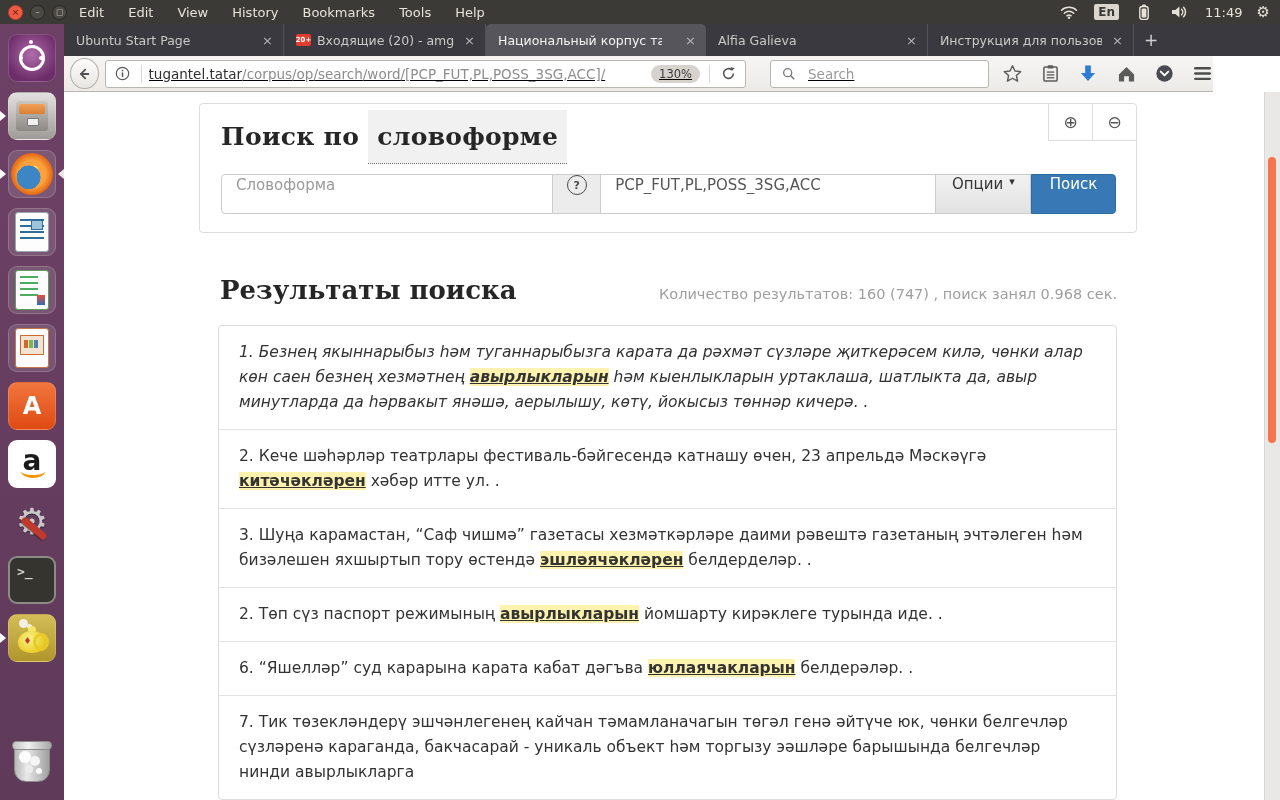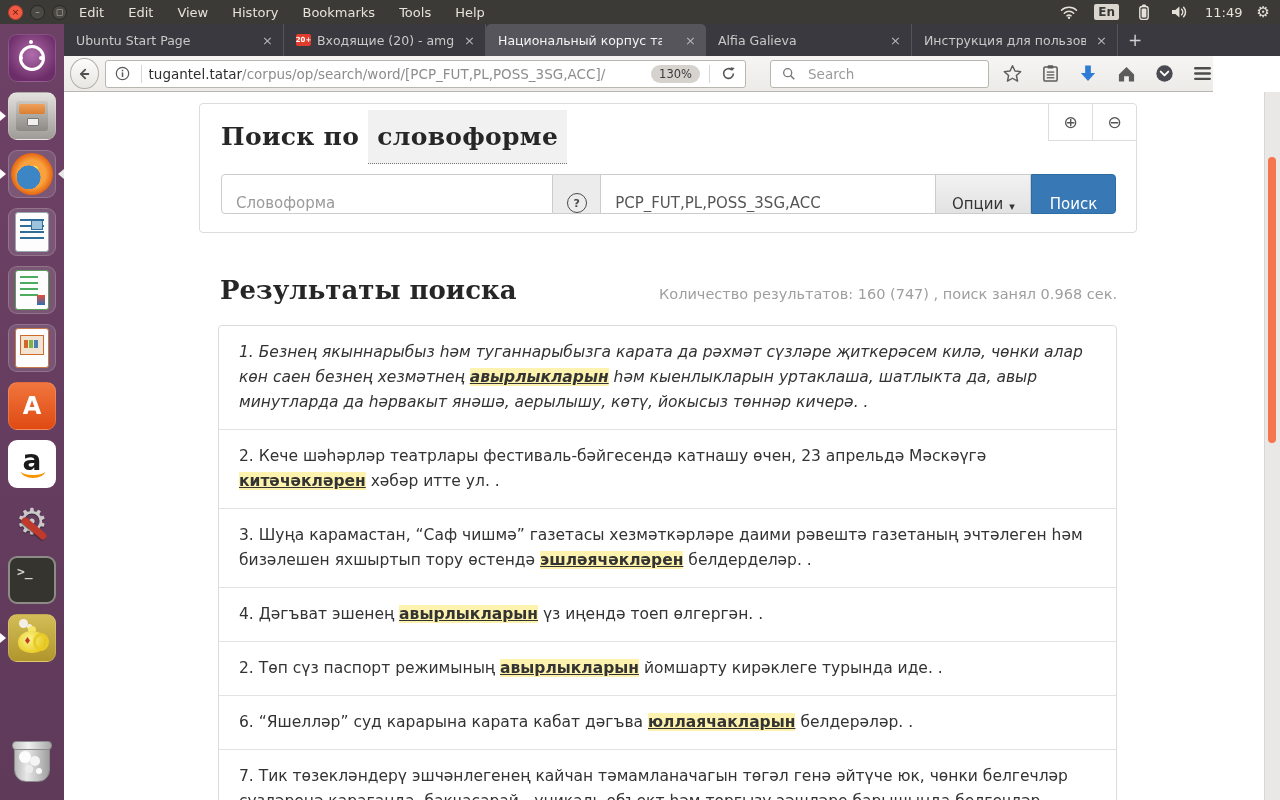--- a/index.html
+++ b/index.html
@@ -101,21 +101,21 @@
   .tab{display:flex;align-items:center;box-sizing:border-box;padding:0 8px 0 12px;border-right:1px solid #55545a;position:relative;}
   .tab .tlabel{overflow:hidden;white-space:nowrap;text-overflow:clip;flex:1;}
   .tab .tclose{margin-left:8px;color:#b5b5b5;font-size:13px;padding:0 2px;}
   .tab.active{background:#56555c;border-radius:5px 5px 0 0;border-right:none;color:#f4f4f4;margin-top:0;gap:13px;}
   .newtab{width:34px;display:flex;align-items:center;justify-content:center;color:#cfcfcf;font-size:17px;}
   .gmail-fav{width:15px;height:12px;background:#e03d2e;border-radius:2px;color:#fff;font-size:7px;font-weight:bold;
              display:flex;align-items:center;justify-content:center;margin-right:6px;flex:0 0 auto;}
 
   .navbar{position:absolute;left:64px;top:56px;width:1149px;height:36px;z-index:20;
           background:linear-gradient(180deg,#f6f5f3,#edebe8);border-bottom:1px solid #b9b7b2;
-          box-sizing:border-box;display:flex;align-items:center;}
+          box-sizing:border-box;display:flex;align-items:center;text-decoration:underline;}
   .backbtn{width:29px;height:29px;border-radius:50%;border:1px solid #b2b0ab;margin-left:6px;
            background:linear-gradient(180deg,#fcfcfb,#e8e6e2);display:flex;align-items:center;justify-content:center;z-index:2;}
   .urlbar{height:28px;box-sizing:border-box;border:1px solid #b8b6b1;border-radius:3px;background:#fff;
           display:flex;align-items:center;margin-left:6px;width:700px;padding:0 6px;}
   .urlsep{width:1px;height:18px;background:#d6d4d0;margin:0 7px;}
   .urltext{font-size:13.5px;white-space:nowrap;overflow:hidden;flex:1;}
   .urlhost{color:#2f2f2f;}
   .urlpath{color:#8d8d8d;}
   .zoompill{background:#d6d3cf;border-radius:9px;color:#3a3a3a;font-size:11.5px;padding:2px 8px;margin:0 2px;}
   .searchbar{height:28px;box-sizing:border-box;border:1px solid #b8b6b1;border-radius:3px;background:#fff;
@@ -132,21 +132,21 @@
   .search-card{position:absolute;left:135px;top:11px;width:938px;height:130px;box-sizing:border-box;
                border:1px solid #dcdcdc;border-radius:4px;background:#fff;}
   .zoomgroup{position:absolute;top:0;right:0;display:flex;}
   .zoombtn{width:44px;height:37px;border-left:1px solid #ddd;border-bottom:1px solid #ddd;box-sizing:border-box;
            display:flex;align-items:center;justify-content:center;font-size:17px;color:#555;background:#fff;}
   .zoombtn:last-child{border-radius:0 4px 0 0;}
   .card-title{position:absolute;left:21px;top:18px;font-size:25px;letter-spacing:.3px;}
   .term-box{background:#f1f1f1;border-bottom:1px dotted #777;padding:12px 9px;}
   .sform{position:absolute;left:21px;top:70px;right:20px;height:40px;display:flex;}
   .sform .seg{box-sizing:border-box;height:40px;border:1px solid #ccc;border-left:none;
-              display:flex;align-items:flex-end;font-size:15px;}
+              display:flex;align-items:flex-start;font-size:15px;}
   .seg.first{border-left:1px solid #ccc;border-radius:4px 0 0 4px;}
   .wf-input{width:333px;padding:0 12px;color:#444;background:#fff;}
   .wf-input input{border:none;outline:none;width:100%;font-size:15px;color:#444;font-family:"DejaVu Sans",sans-serif;}
   .wf-input input::placeholder,.searchbar input::placeholder{color:#9a9a9a;opacity:1;}
   .help-seg{width:48px;background:#ececec;justify-content:center;}
   .help-circ{width:18px;height:18px;border:1.6px solid #4a4a4a;border-radius:50%;color:#4a4a4a;
              font-size:11px;font-weight:bold;display:flex;align-items:center;justify-content:center;}
   .q-input{width:336px;padding:0 12px;background:#fff;}
   .q-input input{border:none;outline:none;width:100%;font-size:15px;color:#555;font-family:"DejaVu Sans",sans-serif;}
   .opt-btn{width:95px;background:linear-gradient(180deg,#f2f2f2,#e2e2e2);justify-content:center;color:#333;gap:6px;}
@@ -278,21 +278,21 @@
     </div>
     <div class="tab" style="width:202px">
       <span class="gmail-fav">20+</span>
       <span class="tlabel">Входящие (20) - amga</span>
       <span class="tclose">×</span>
     </div>
     <div class="tab active" style="width:220px">
       <span class="tlabel">Национальный корпус та</span>
       <span class="tclose">×</span>
     </div>
-    <div class="tab" style="width:206px">
+    <div class="tab" style="width:222px">
       <span class="tlabel">Alfia Galieva</span>
       <span class="tclose">×</span>
     </div>
     <div class="tab" style="width:206px">
       <span class="tlabel">Инструкция для пользов</span>
       <span class="tclose">×</span>
     </div>
     <div class="newtab">+</div>
   </div>
 
@@ -409,21 +409,20 @@
 
     <div class="results-head">
       <span class="results-title serif">Результаты поиска</span>
       <span class="results-stats">Количество результатов: 160 (747) , поиск занял 0.968 сек.</span>
     </div>
 
     <div class="results-card">
       <div class="rrow"><span>1. Безнең якыннарыбыз һәм туганнарыбызга карата да рәхмәт сүзләре җиткерәсем килә, чөнки алар көн саен безнең хезмәтнең </span><span class="hl">авырлыкларын</span><span> һәм кыенлыкларын уртаклаша, шатлыкта да, авыр минутларда да һәрвакыт янәшә, аерылышу, көтү, йокысыз төннәр кичерә. .</span></div>
       <div class="rrow"><span>2. Кече шәһәрләр театрлары фестиваль-бәйгесендә катнашу өчен, 23 апрельдә Мәскәүгә </span><span class="hl">китәчәкләрен</span><span> хәбәр итте ул. .</span></div>
       <div class="rrow"><span>3. Шуңа карамастан, “Саф чишмә” газетасы хезмәткәрләре даими рәвештә газетаның эчтәлеген һәм бизәлешен яхшыртып тору өстендә </span><span class="hl">эшләячәкләрен</span><span> белдерделәр. .</span></div>
-      <div class="rrow"><span>4. Дәгъват эшенең </span><span class="hl">авырлыкларын</span><span> үз иңендә тоеп өлгергән. .</span></div>
       <div class="rrow"><span>2. Төп сүз паспорт режимының </span><span class="hl">авырлыкларын</span><span> йомшарту кирәклеге турында иде. .</span></div>
       <div class="rrow"><span>6. “Яшелләр” суд карарына карата кабат дәгъва </span><span class="hl">юллаячакларын</span><span> белдерәләр. .</span></div>
       <div class="rrow"><span>7. Тик төзекләндерү эшчәнлегенең кайчан тәмамланачагын төгәл генә әйтүче юк, чөнки белгечләр сүзләренә караганда, бакчасарай - уникаль объект һәм торгызу эәшләре барышында белгечләр нинди авырлыкларга </span></div>
     </div>
 
     <div class="scroll-track">
       <div class="scroll-thumb"></div>
     </div>
   </div>
 

